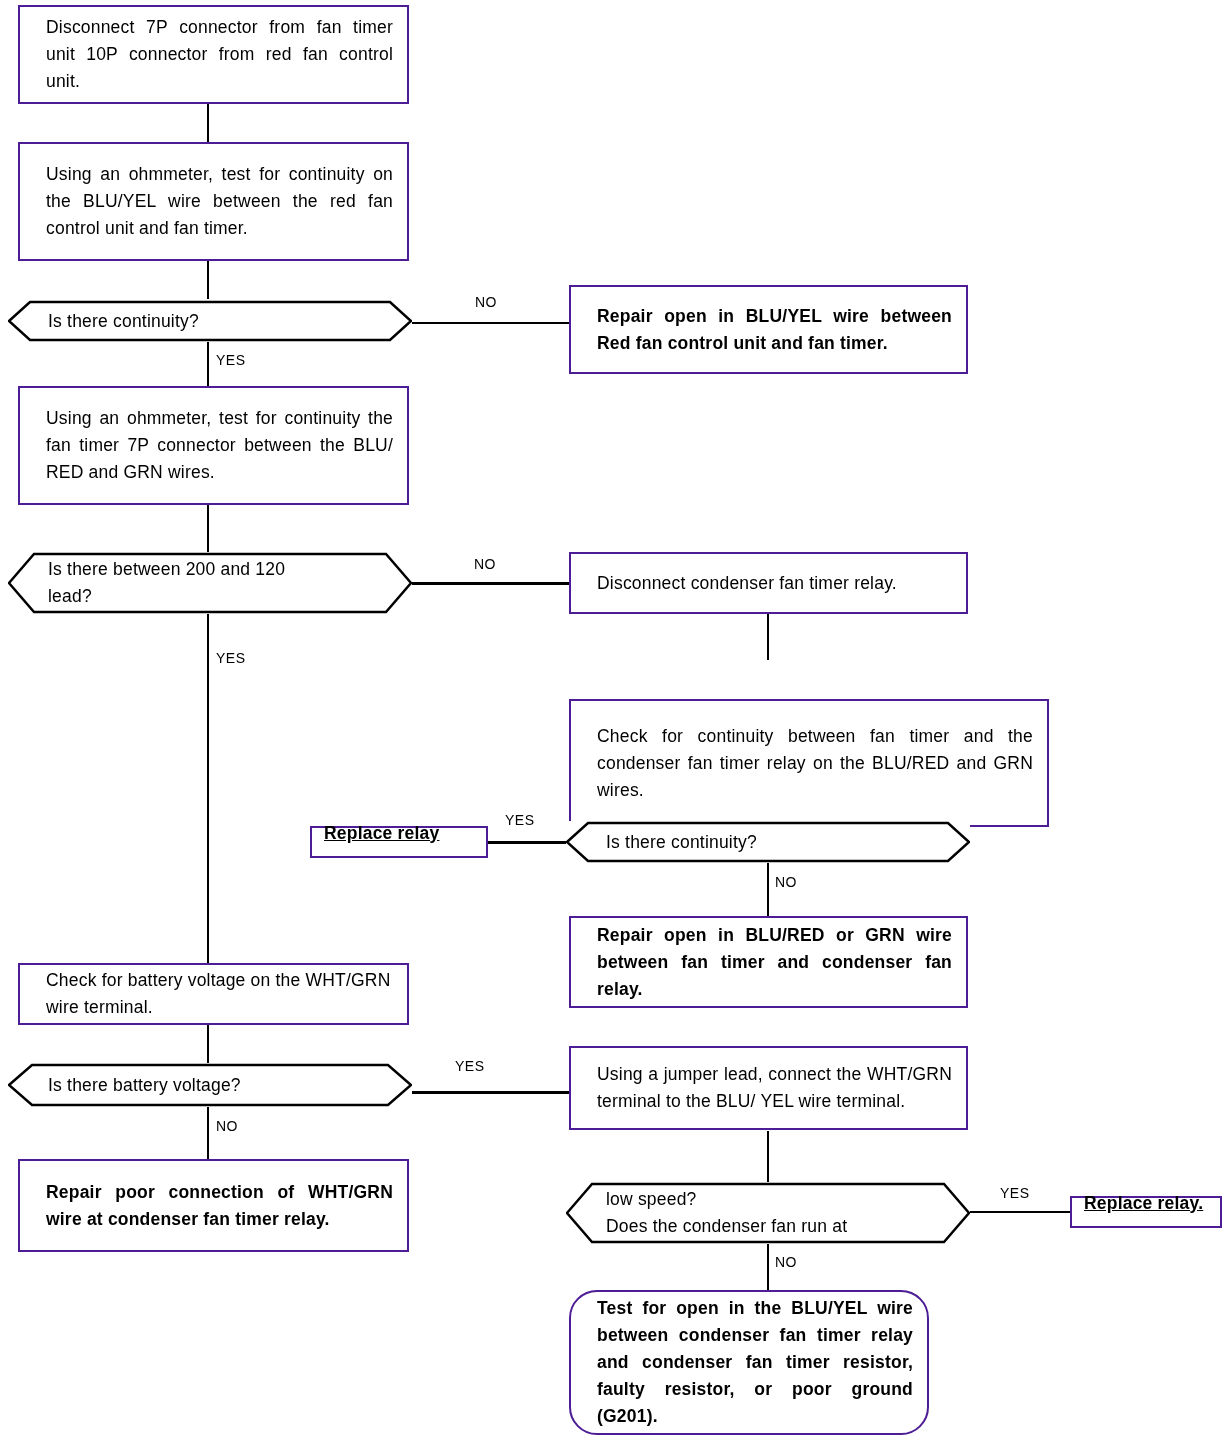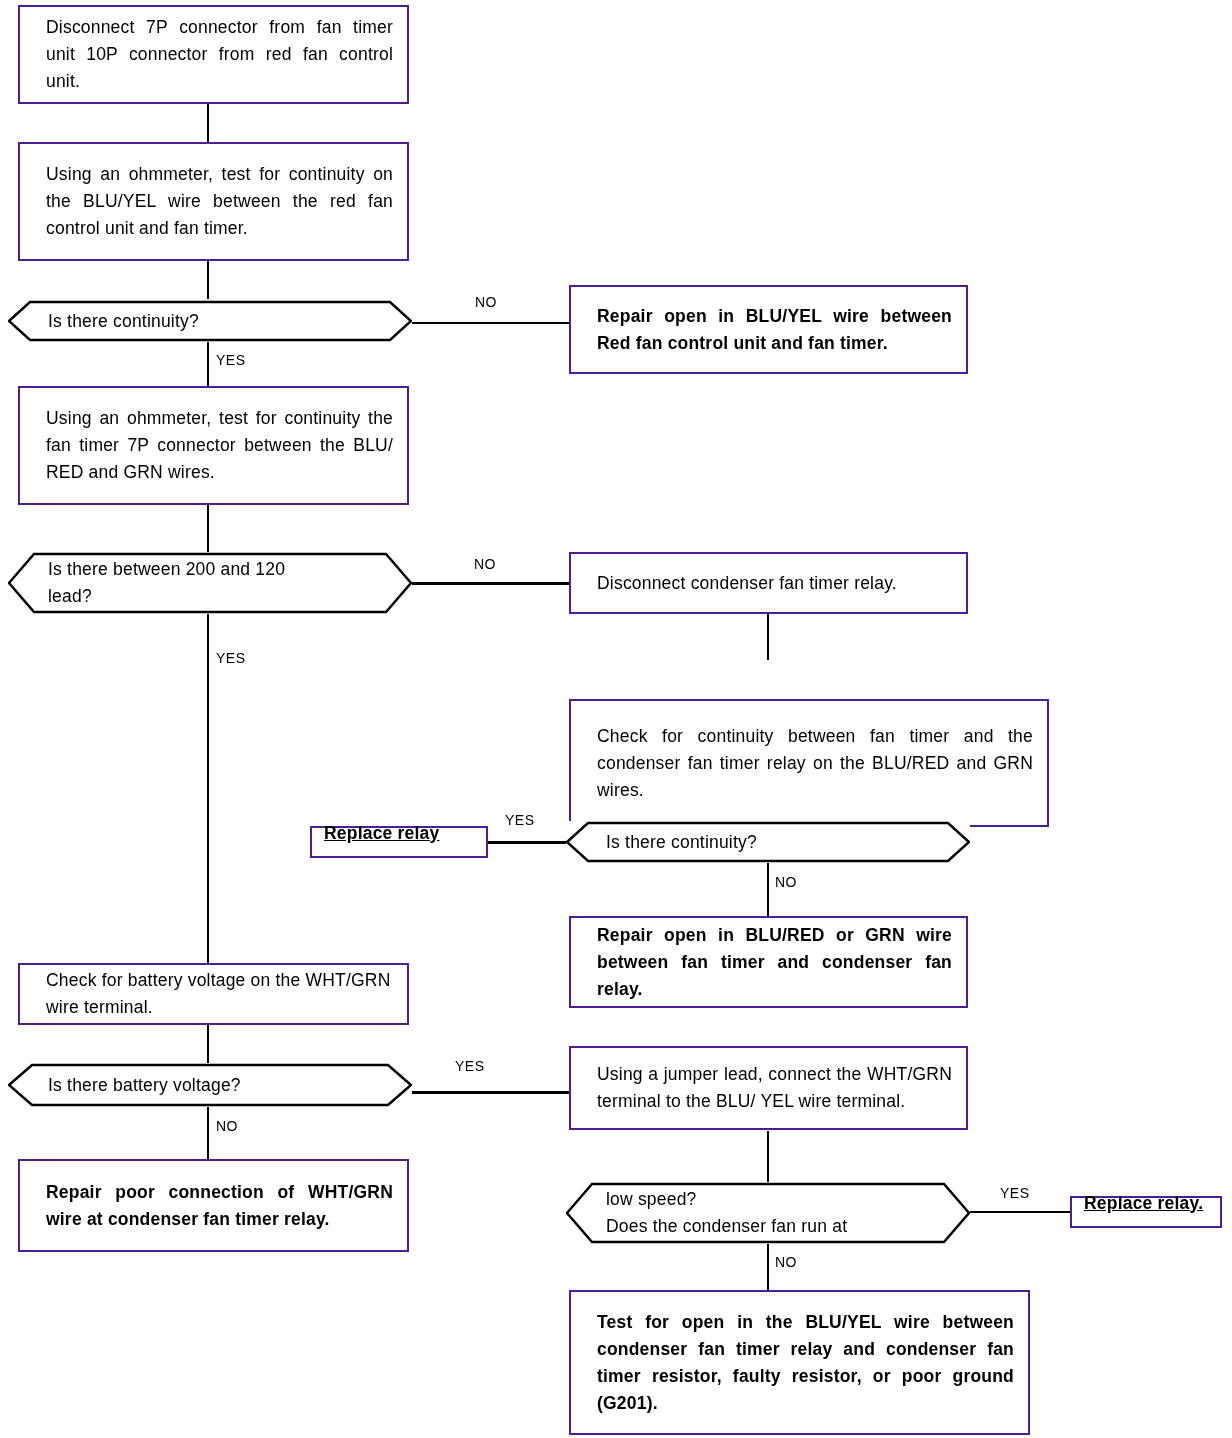--- a/index.html
+++ b/index.html
@@ -207,17 +207,17 @@
       <div>Does the condenser fan run at</div>
     </div>
   </div>
   <div class="elabel" style="left:1000px; top:1185px;">YES</div>
   <div class="elabel" style="left:775px; top:1254px;">NO</div>
 
   <div class="node proc bold tight" style="left:1070px; top:1196px; width:152px; height:32px;justify-content:center;">
     <div class="txt">Replace relay.</div>
   </div>
 
-  <div class="node proc bold justified" style="left:569px; top:1290px; width:461px; height:145px;">
+  <div class="node proc bold justified" style="left:569px; top:1290px; width:360px; height:145px;border-radius:28px;">
     <div class="txt">Test for open in the BLU/YEL wire between condenser fan timer relay and condenser fan timer resistor, faulty resistor, or poor ground (G201).</div>
   </div>
 
 </div>
 
 </body></html>

